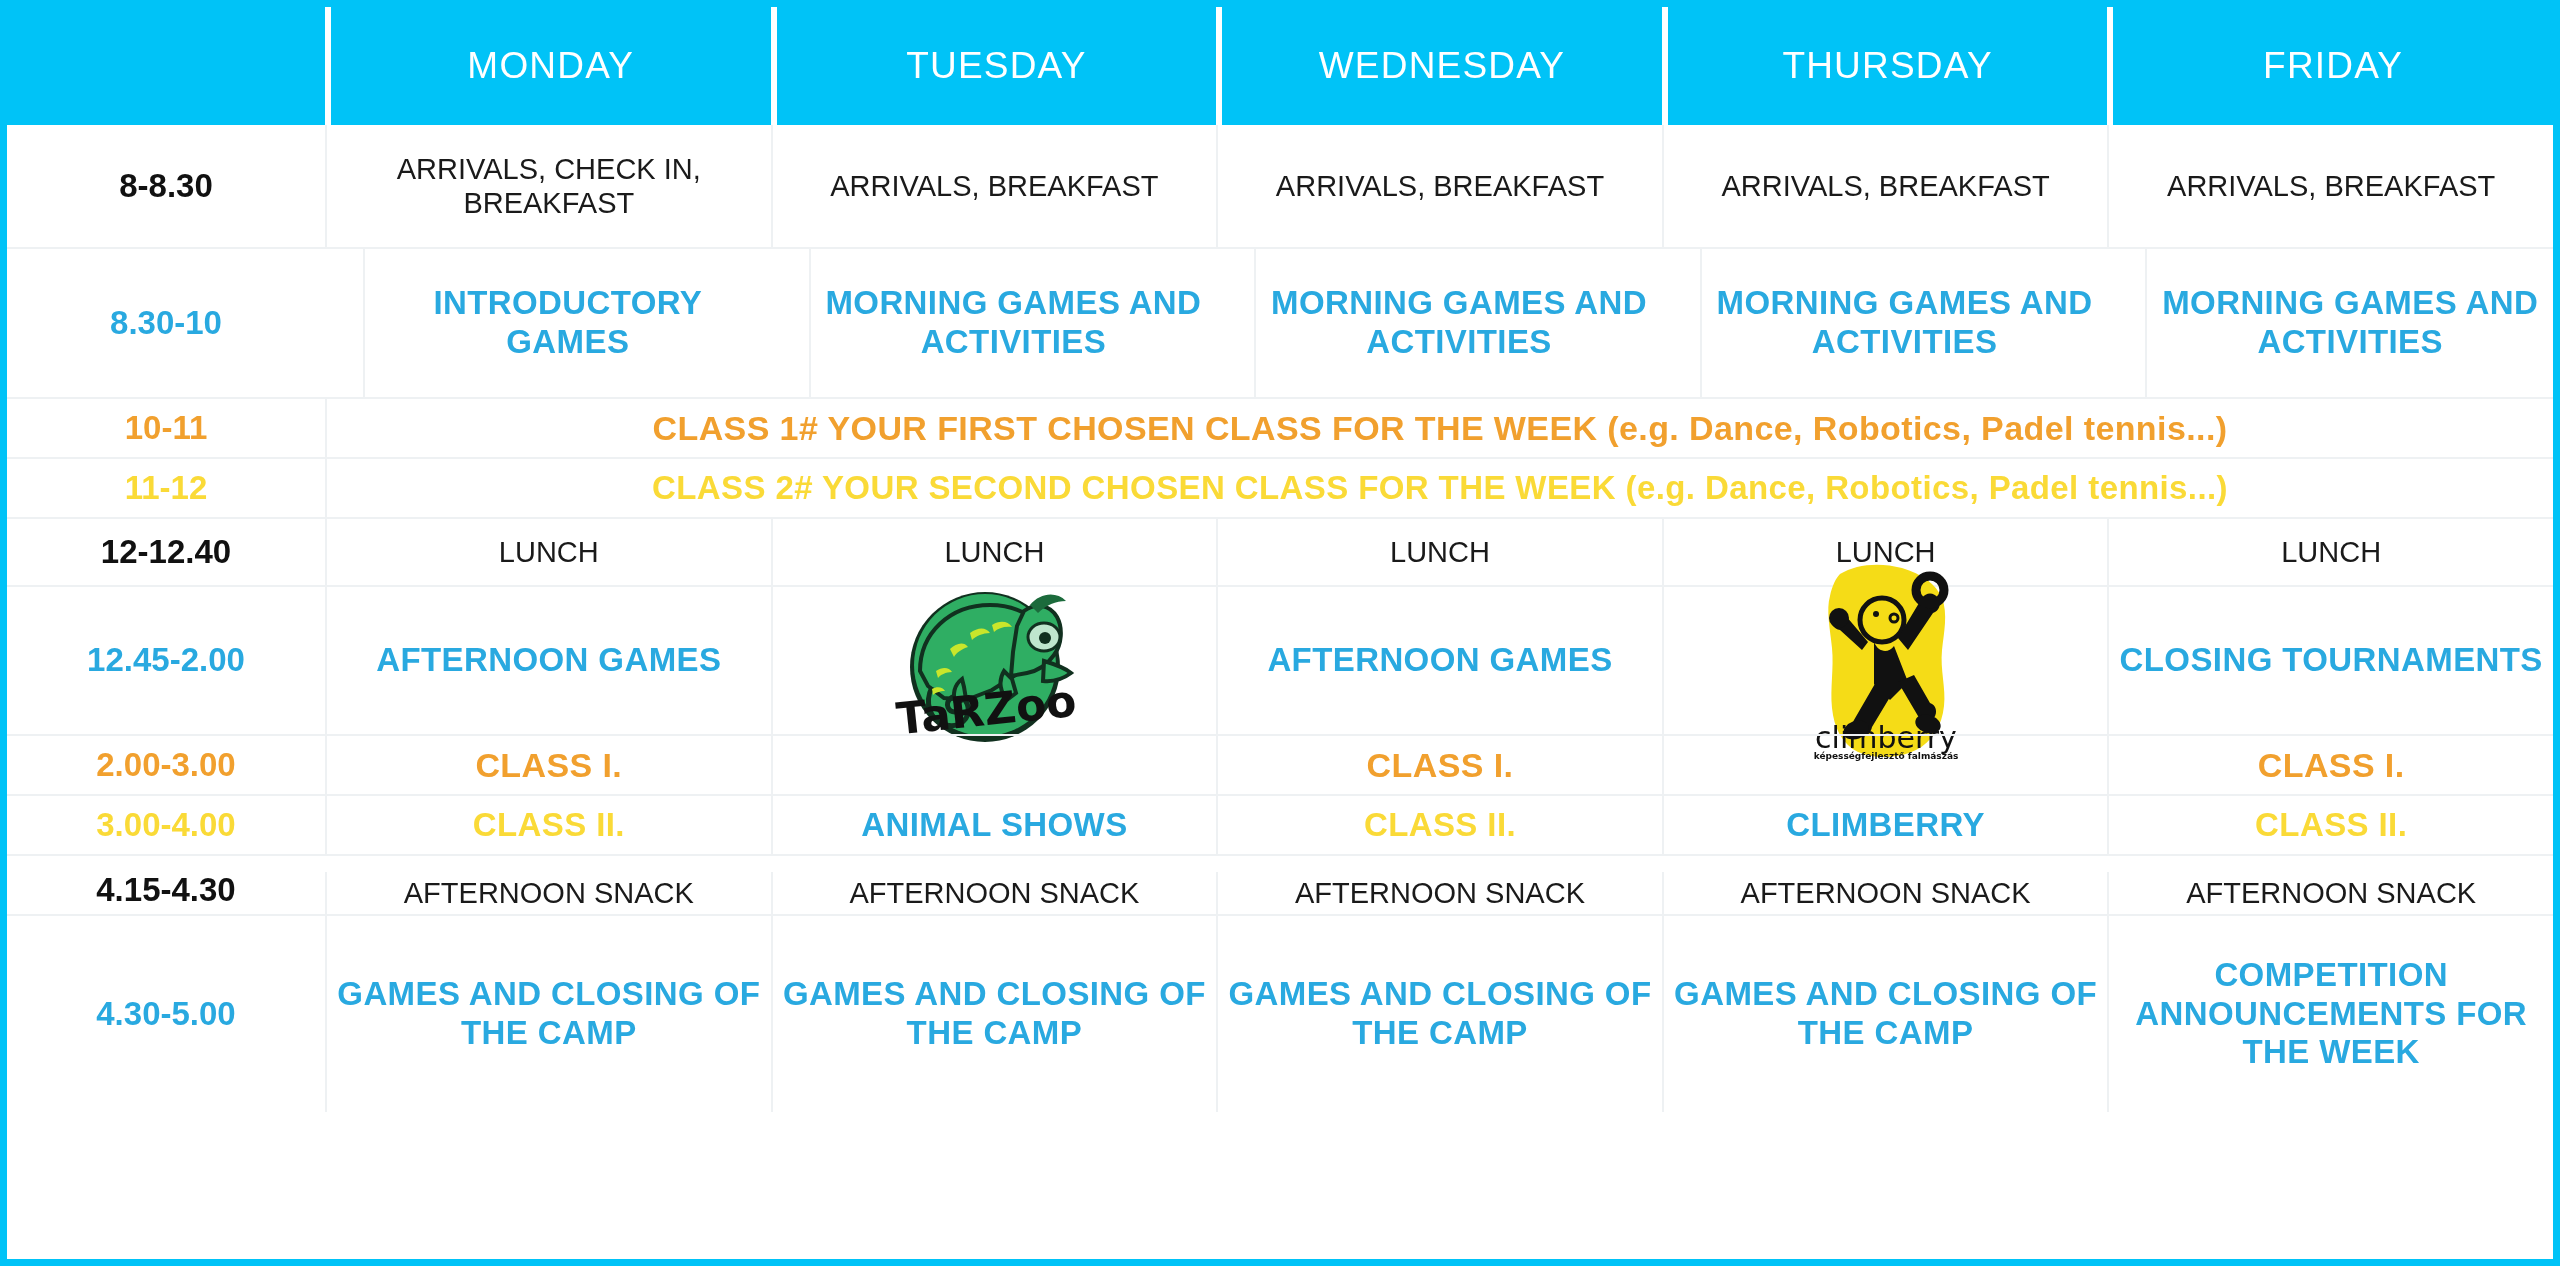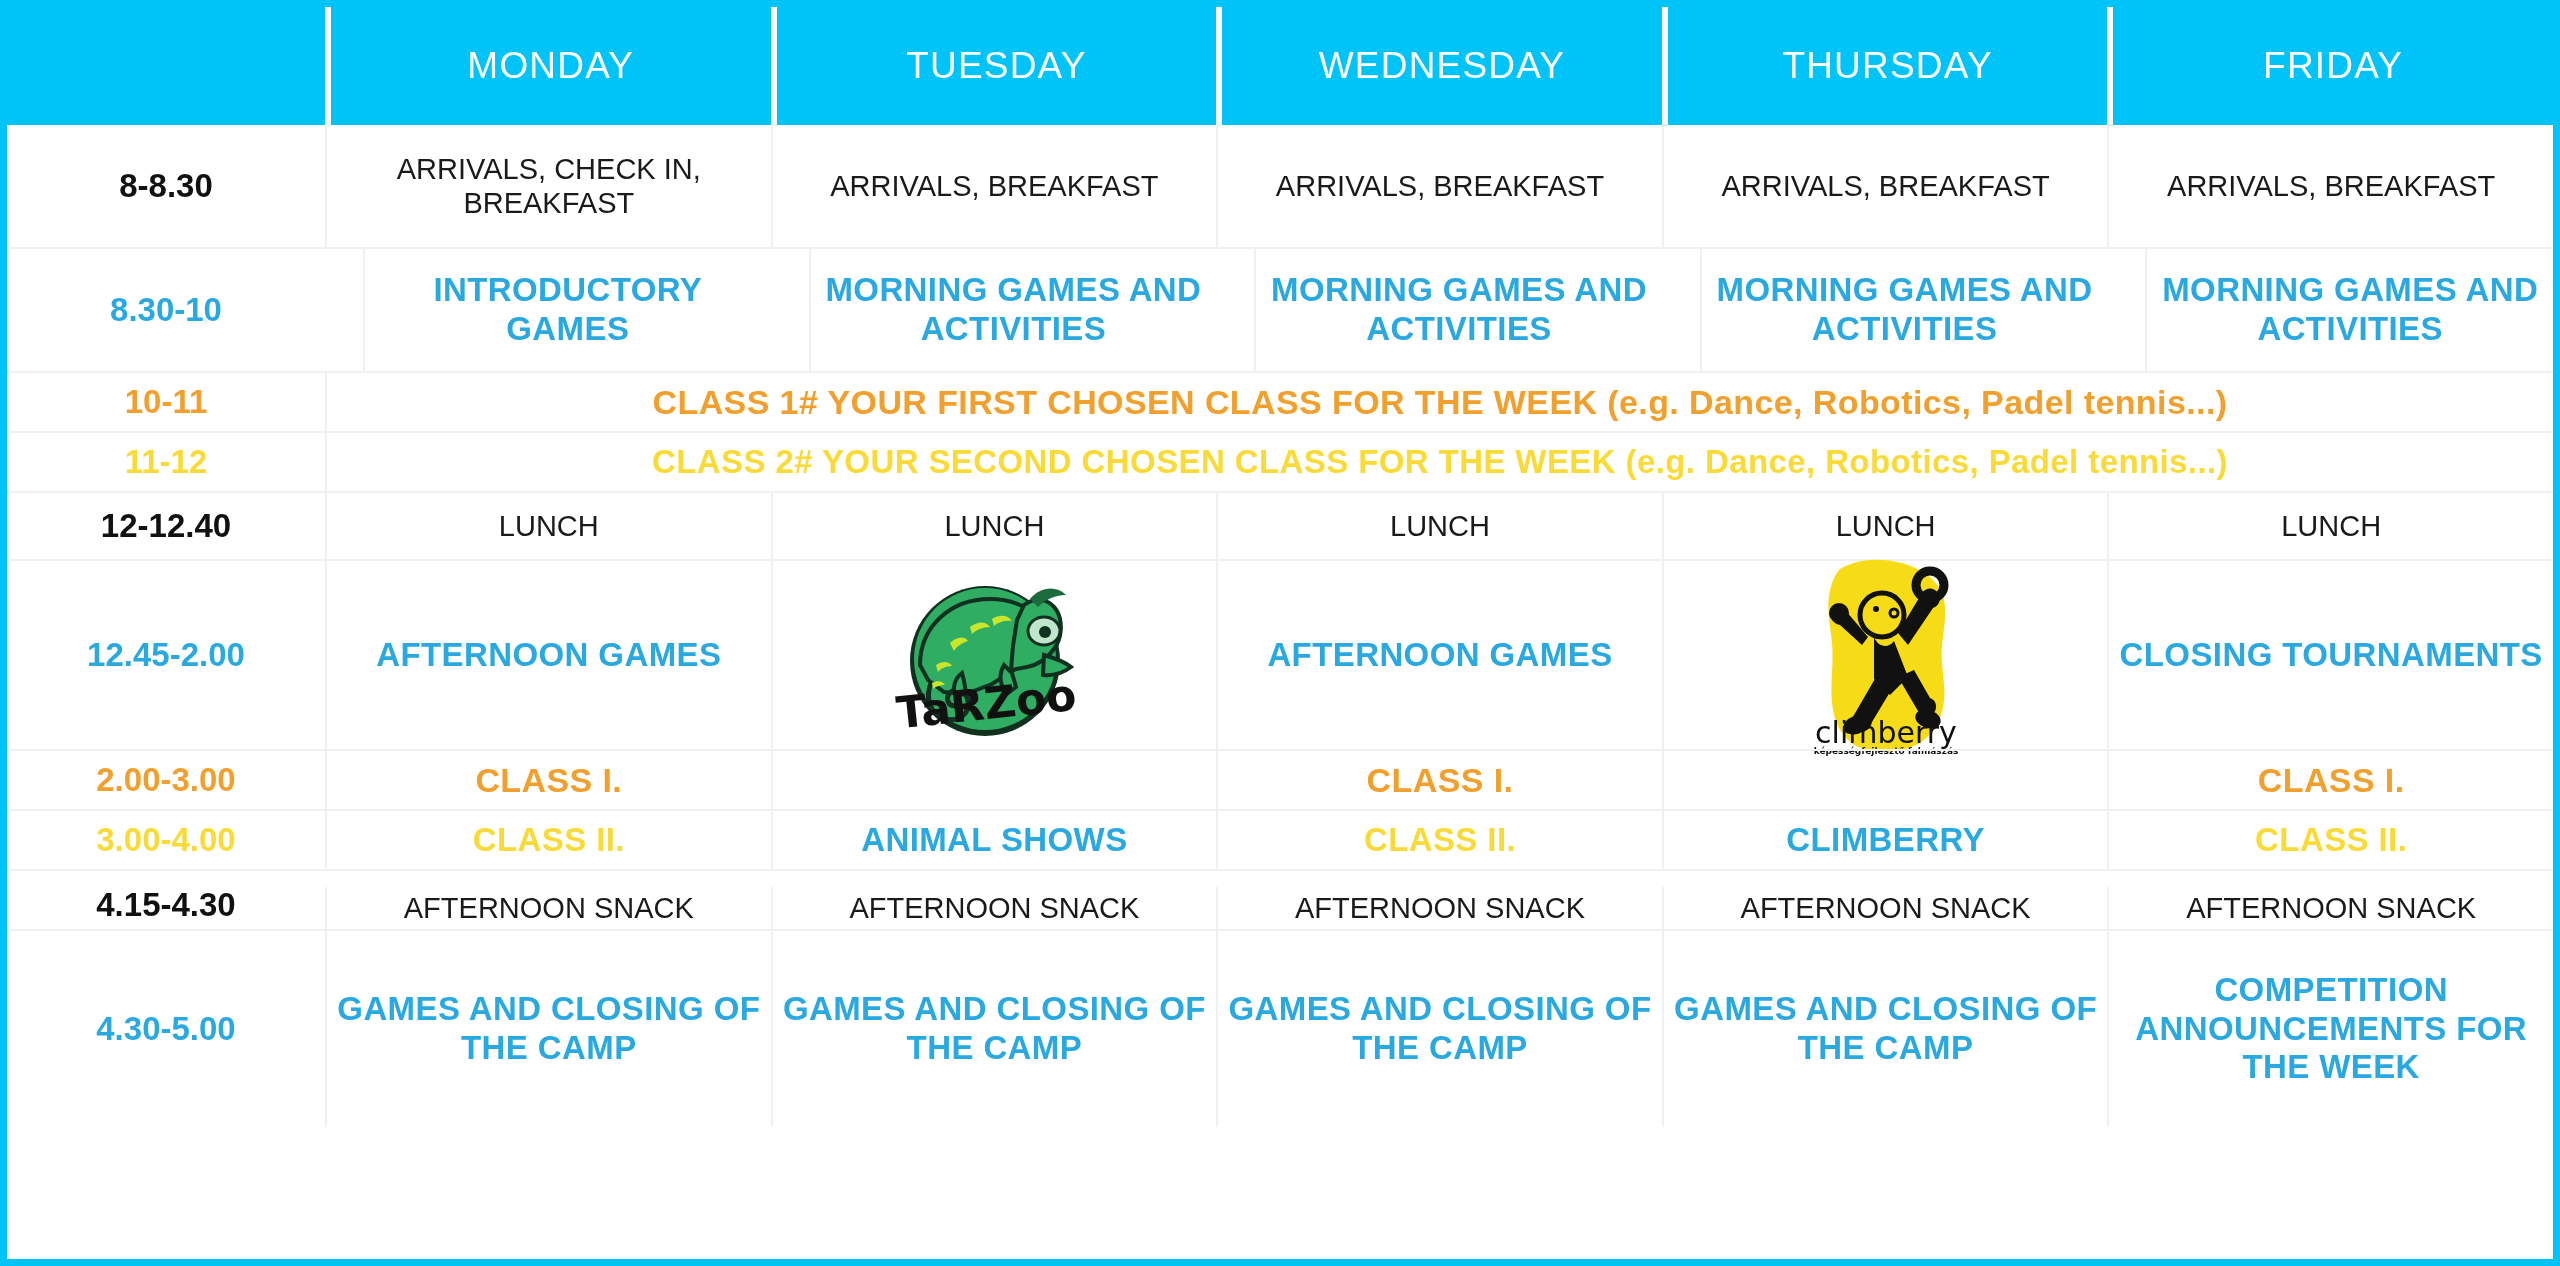--- a/index.html
+++ b/index.html
@@ -107,24 +107,24 @@
   }
   .yellow-bold {
     font-size: 33px;
     color: #fada37;
     font-weight: bold;
     letter-spacing: 0.4px;
   }
 
   
   .r-arrivals { height: 122px; }
-  .r-morning  { height: 124px; gap: 38px; }
+  .r-morning  { height: 150px; gap: 38px; }
   .r-class    { height: 60px; }
   .r-lunch    { height: 68px; }
-  .r-afternoon{ height: 190px; }
+  .r-afternoon{ height: 149px; }
   .r-cls      { height: 60px; }
   .r-snack    { height: 60px; align-items: flex-end; }
   .r-closing  { height: 198px; }
 
   .span-all {
     flex: 1 1 0;
     display: flex;
     align-items: center;
     justify-content: center;
   }

